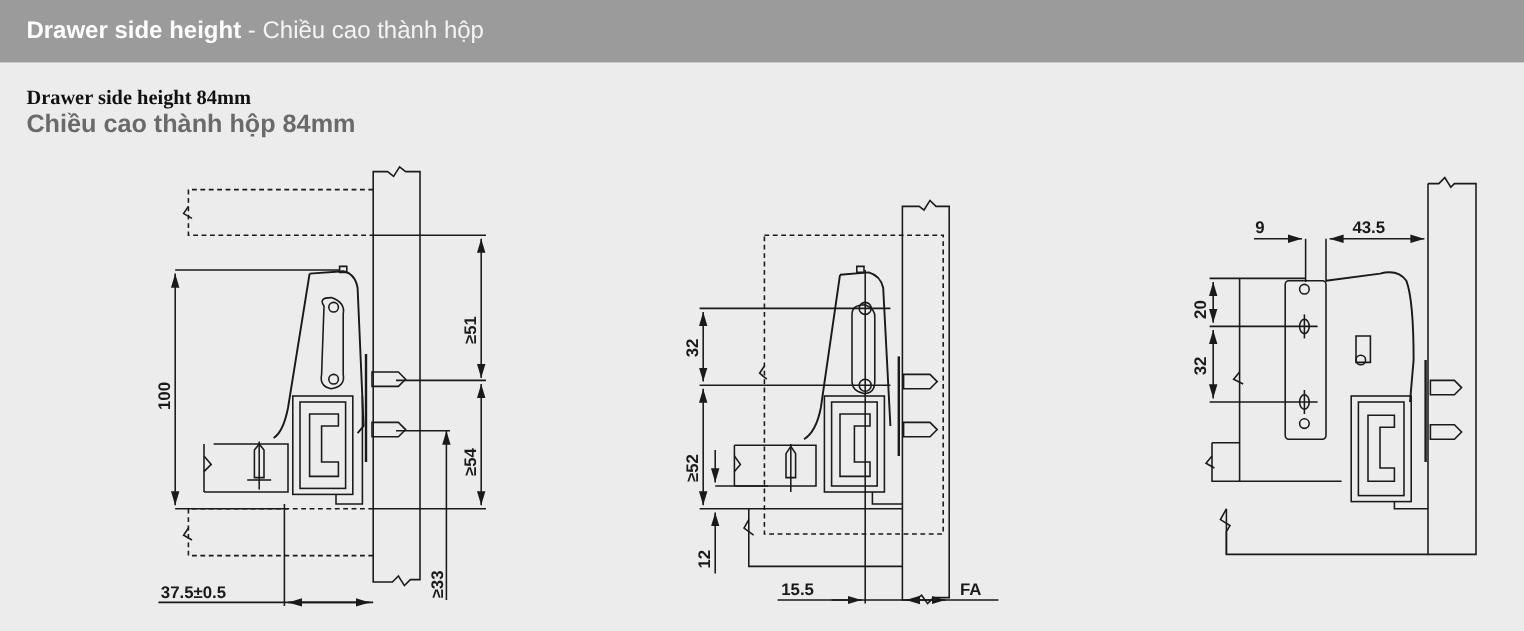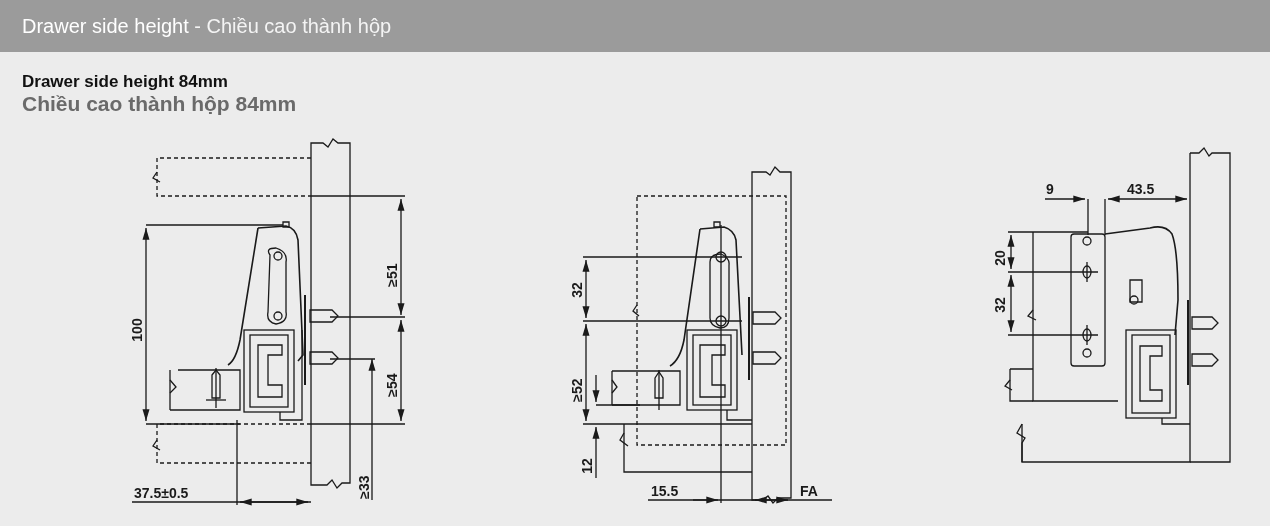--- a/index.html
+++ b/index.html
@@ -1,24 +1,24 @@
 <!DOCTYPE html>
 <html><head>
 <meta charset="utf-8">
 <style>
   html,body{margin:0;padding:0;}
   body{width:1270px;height:526px;background:#ececec;font-family:"Liberation Sans",sans-serif;overflow:hidden;position:relative;}
   .header{position:absolute;left:0;top:0;width:1270px;height:52px;background:#9b9b9b;display:flex;align-items:center;}
   .header .t{margin-left:22px;font-size:20px;color:#fff;white-space:nowrap;}
-  .header .t b{font-weight:normal;}
+  .header .t b{font-weight:bold;}
   .header .t span.sub{font-weight:normal;color:#f4f4f4;}
   .titles{position:absolute;left:22px;top:71px;}
   .titles .en{font-size:17px;color:#111;line-height:22px;}
   .titles .vi{font-size:21px;color:#6a6a6a;line-height:22px;font-weight:bold;}
-  .titles .en{font-weight:bold;}
+  .titles .en{font-weight:bold;font-family:Liberation Serif, serif;}
   svg.fig{position:absolute;left:0;top:0;}
   .dim{font-family:"Liberation Sans",sans-serif;font-weight:bold;font-size:14px;fill:#1a1a1a;}
 </style>
 </head>
 <body>
 
 <div class="header">
   <div class="t">
     <b>Drawer side height</b><span class="sub"> - </span><span class="sub">Chiều cao thành hộp</span>
   </div>

